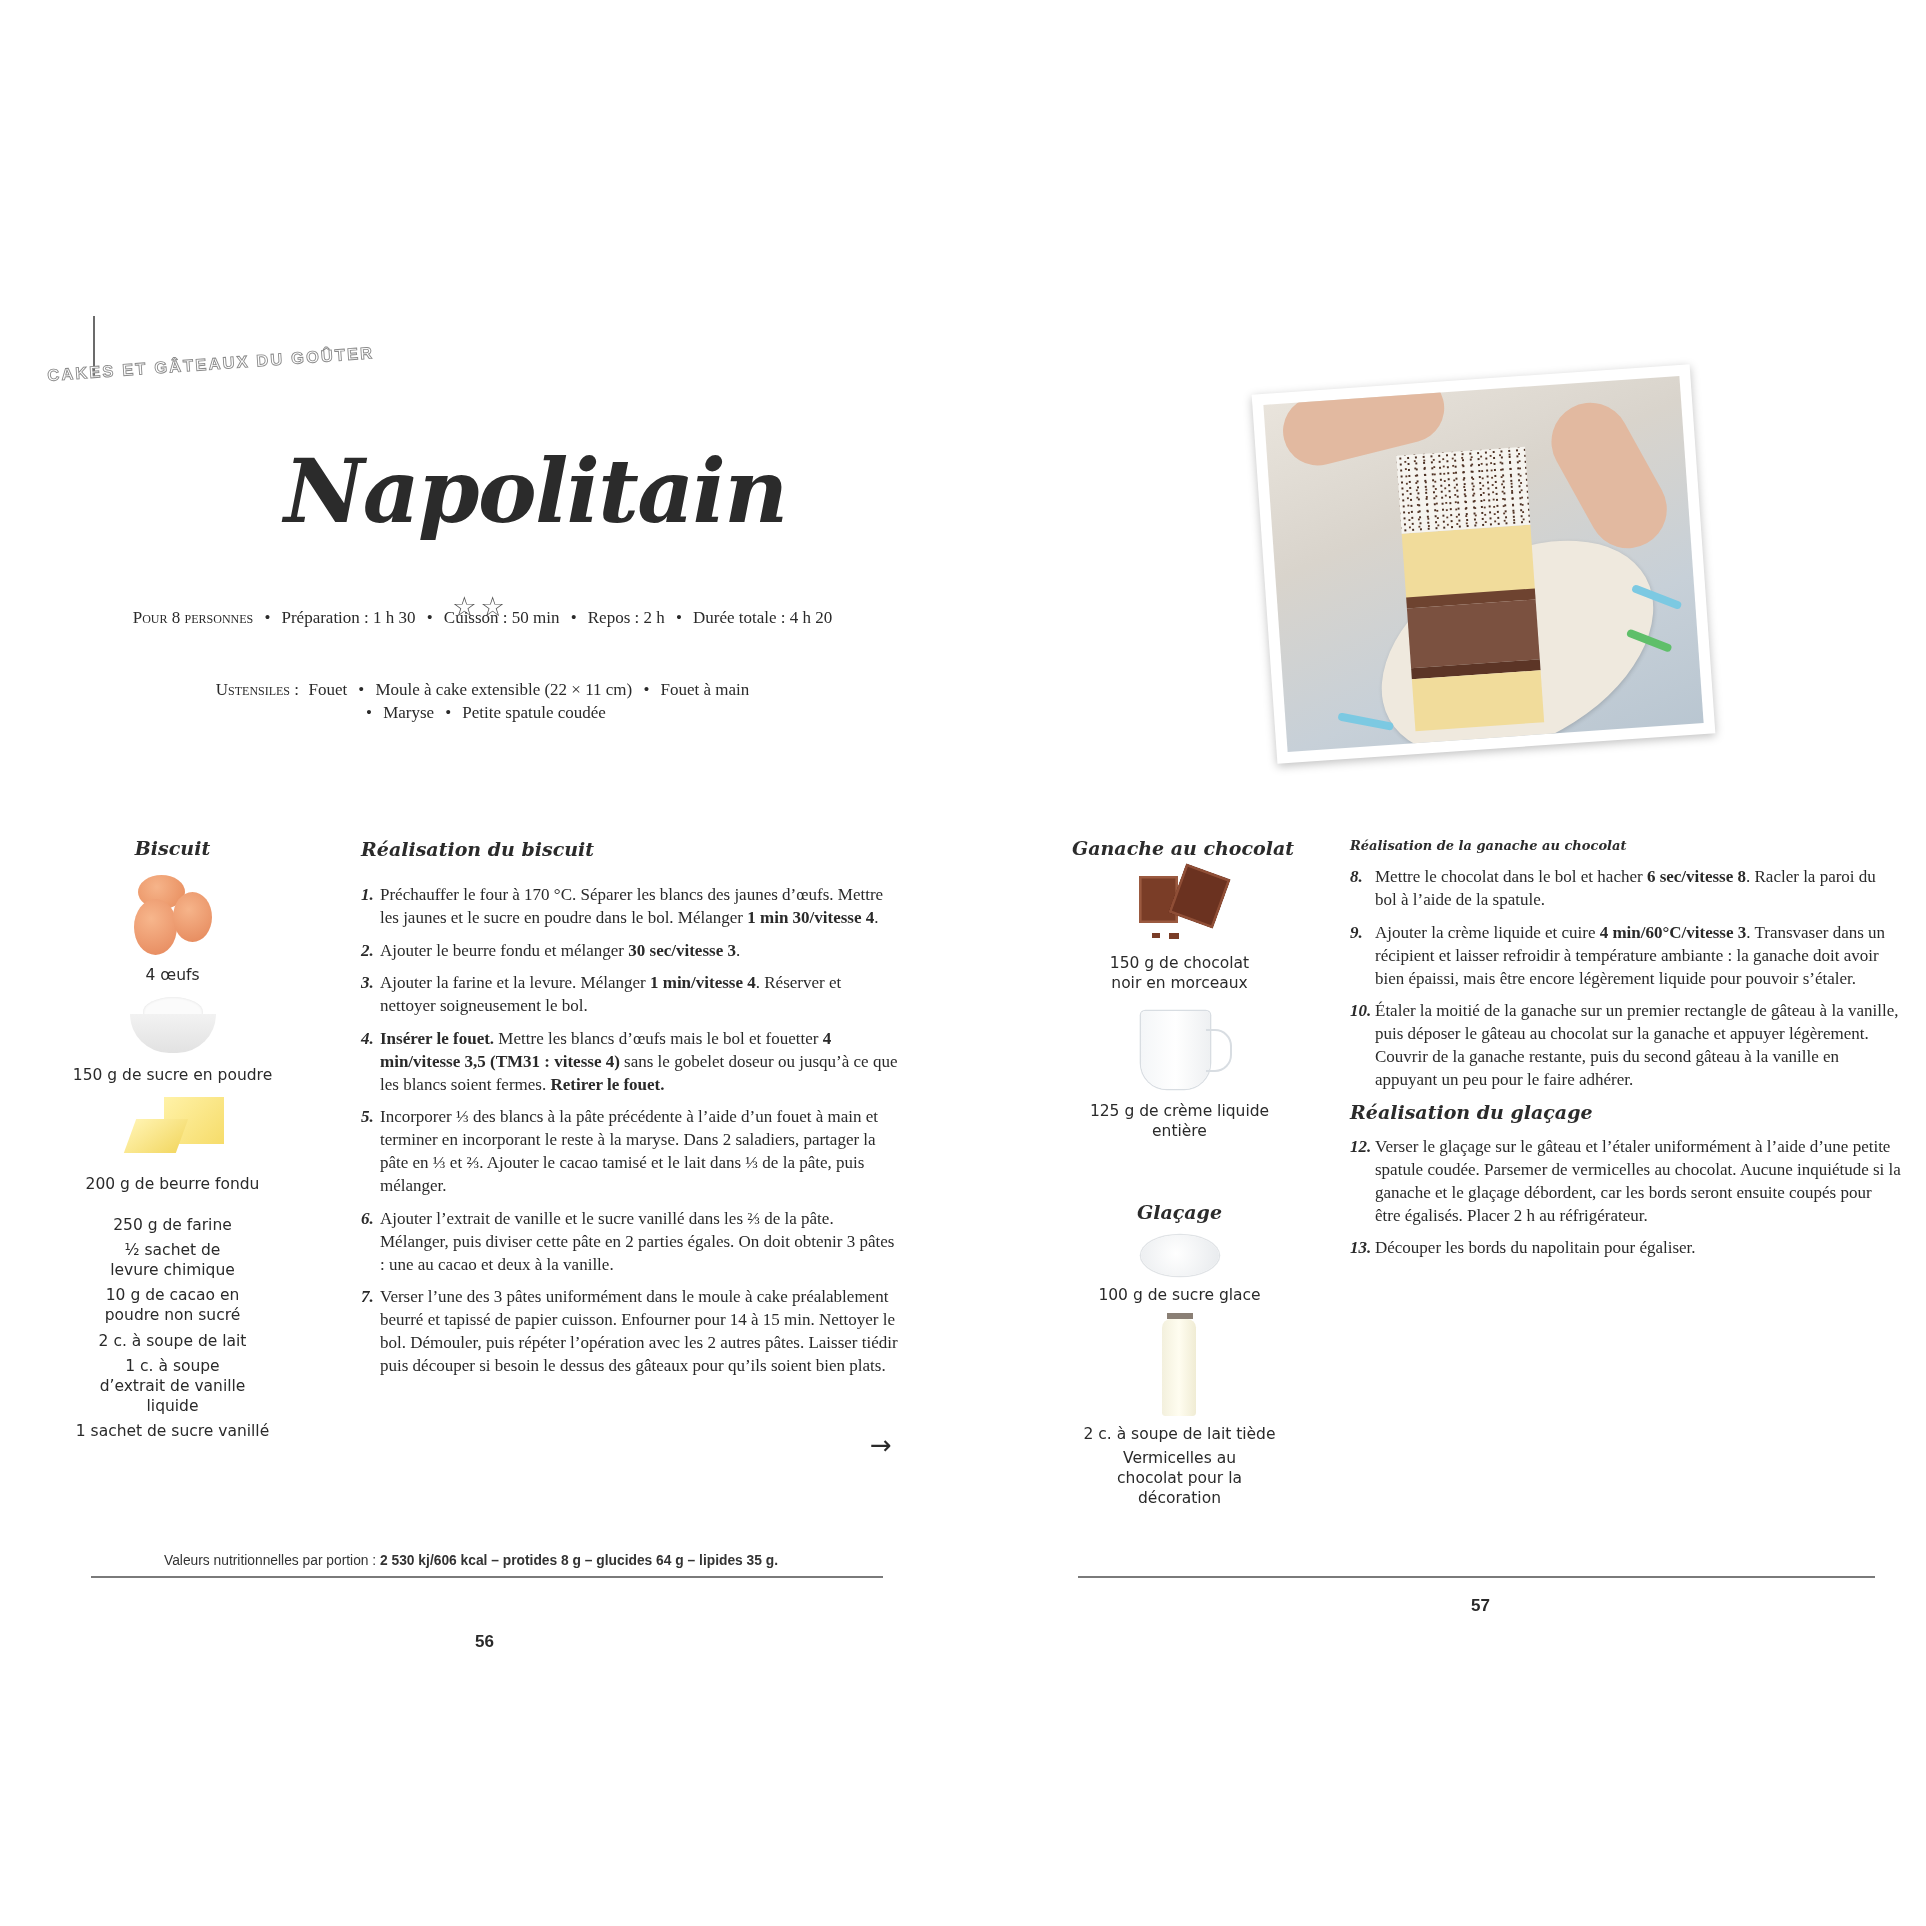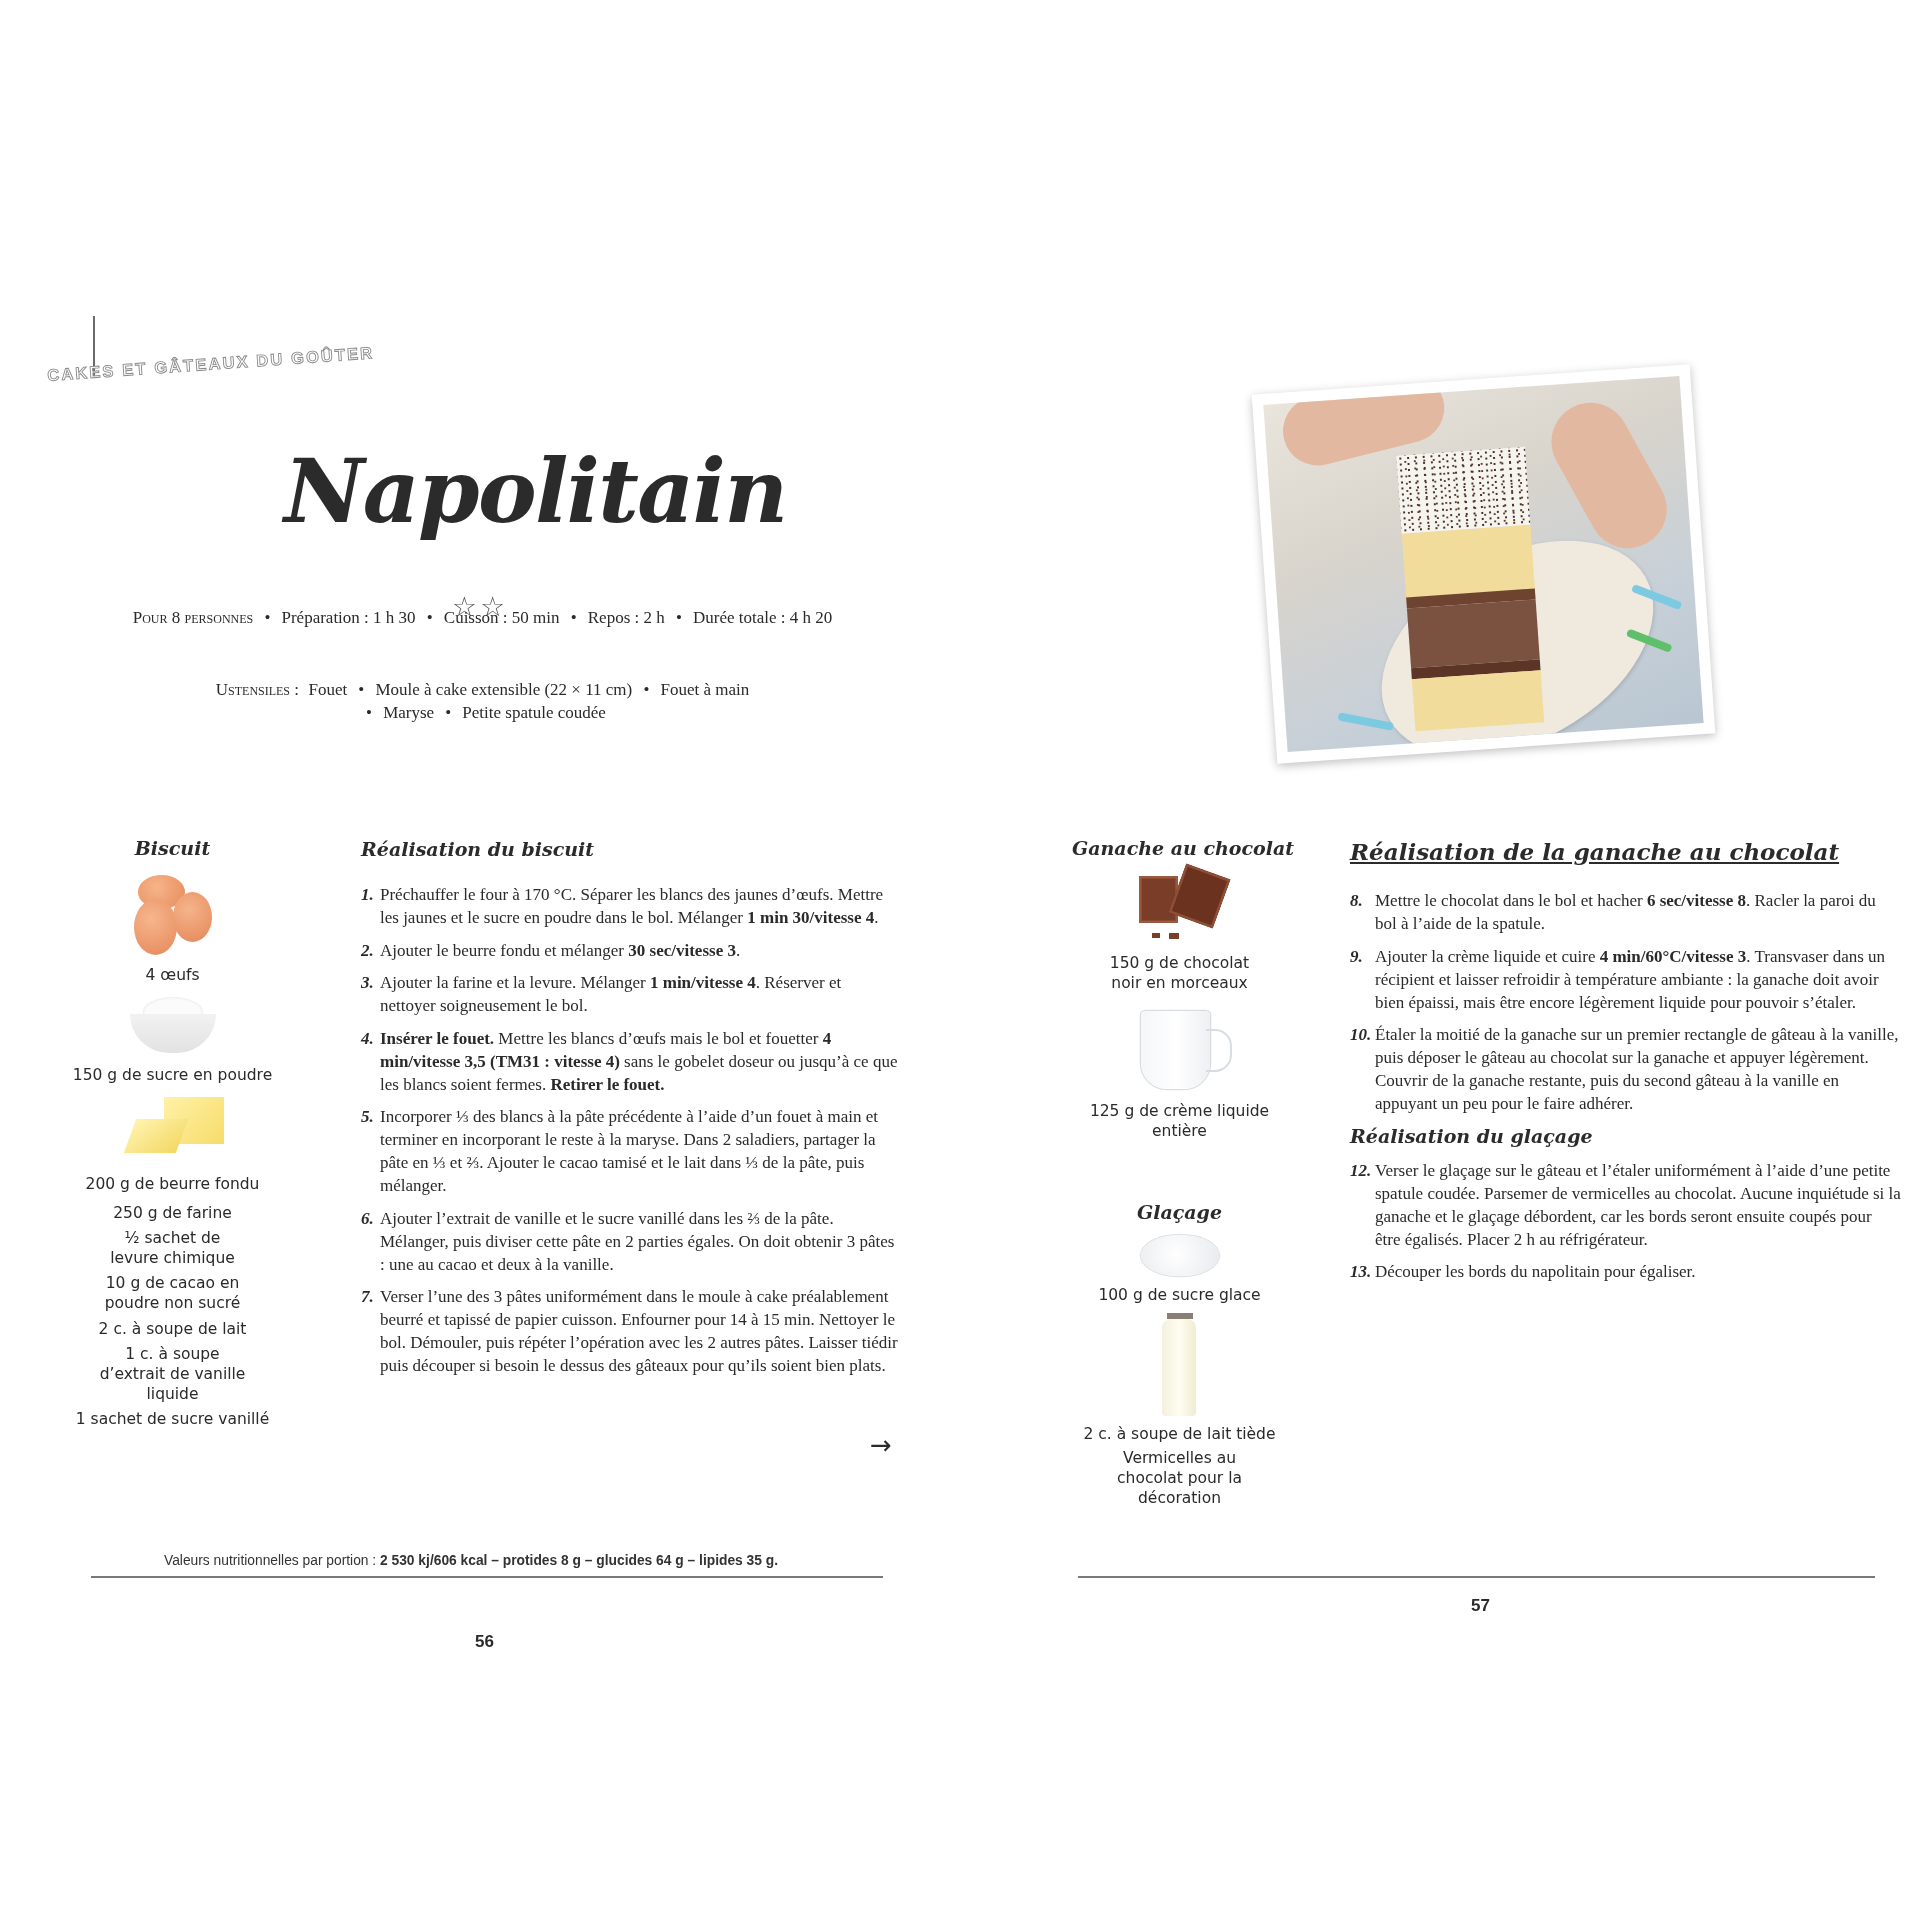--- a/index.html
+++ b/index.html
@@ -122,21 +122,21 @@
   <div class="item">4 œufs</div>
   <div class="ing-img" style="width:86px;height:65px;">
     <div style="position:absolute;left:13px;top:4.3px;width:60px;height:30px;border-radius:50% 50% 40% 40%;background:#fbfbfb;box-shadow:0 0 2.6px #ddd inset;"></div>
     <div style="position:absolute;left:0;top:21.5px;width:86px;height:39px;border-radius:0 0 43px 43px;background:linear-gradient(#f2f2f2,#e2e2e2);"></div>
   </div>
   <div class="item">150 g de sucre en poudre</div>
   <div class="ing-img" style="width:112px;height:73px;">
     <div style="position:absolute;left:47px;top:4.3px;width:60px;height:47px;background:linear-gradient(135deg,#fff2a8,#f6dc6a);"></div>
     <div style="position:absolute;left:13px;top:26px;width:52px;height:34px;background:linear-gradient(135deg,#fff3b0,#f3d864);transform:skewX(-20deg);"></div>
   </div>
-  <div class="item" style="margin-bottom:9px">200 g de beurre fondu</div>
+  <div class="item" style="margin-bottom:21px">200 g de beurre fondu</div>
   <div class="item" style="margin-bottom:5.2px">250 g de farine</div>
   <div class="item" style="margin:0 34px 5.2px 34px">½ sachet de levure chimique</div>
   <div class="item" style="margin:0 17px 5.2px 17px">10 g de cacao en poudre non sucré</div>
   <div class="item" style="margin-bottom:5.2px">2 c. à soupe de lait</div>
   <div class="item" style="margin:0 26px 5.2px 26px">1 c. à soupe d’extrait de vanille liquide</div>
   <div class="item">1 sachet de sucre vanillé</div>
 </div>
 
 <div class="abs" style="left:361px; top:838px; width:538px;">
   <div class="script" style="font-size:19px; margin-bottom:23px;">Réalisation du biscuit</div>
@@ -200,21 +200,21 @@
   <div class="item">100 g de sucre glace</div>
   <div class="ing-img" style="width:43px;height:103px;">
     <div style="position:absolute;left:8.6px;top:0;width:26px;height:6px;background:#8a7f75;"></div>
     <div style="position:absolute;left:4.3px;top:6px;width:34px;height:97px;border-radius:8.6px 8.6px 3.4px 3.4px;background:linear-gradient(90deg,#f3f0dd,#fffdf0,#f0ecd4);"></div>
   </div>
   <div class="item" style="margin-bottom:4.3px">2 c. à soupe de lait tiède</div>
   <div class="item" style="margin:0 21.5px">Vermicelles au chocolat pour la décoration</div>
 </div>
 
 <div class="abs" style="left:1350px; top:838px; width:551px;">
-  <div class="script" style="font-size:23px; margin-bottom:24px;text-decoration:underline;">Réalisation de la ganache au chocolat</div>
+  <div class="script" style="font-size:13px; margin-bottom:12px;">Réalisation de la ganache au chocolat</div>
   <div class="steps">
       <div class="step" style="padding-left: 25px;"><span class="num">8.</span><span>Mettre le chocolat dans le bol et hacher </span><b>6 sec/vitesse 8</b><span>. Racler la paroi du bol à l’aide de la spatule.</span></div>
       <div class="step" style="padding-left: 25px;"><span class="num">9.</span><span>Ajouter la crème liquide et cuire </span><b>4 min/60°C/vitesse 3</b><span>. Transvaser dans un récipient et laisser refroidir à température ambiante : la ganache doit avoir bien épaissi, mais être encore légèrement liquide pour pouvoir s’étaler.</span></div>
       <div class="step" style="padding-left: 25px;"><span class="num">10.</span><span>Étaler la moitié de la ganache sur un premier rectangle de gâteau à la vanille, puis déposer le gâteau au chocolat sur la ganache et appuyer légèrement. Couvrir de la ganache restante, puis du second gâteau à la vanille en appuyant un peu pour le faire adhérer.</span></div>
     </div>
   <div class="script" style="font-size:19px; margin:6px 0 12px 0;">Réalisation du glaçage</div>
   <div class="steps">
       <div class="step" style="padding-left: 25px;"><span class="num">12.</span><span>Verser le glaçage sur le gâteau et l’étaler uniformément à l’aide d’une petite spatule coudée. Parsemer de vermicelles au chocolat. Aucune inquiétude si la ganache et le glaçage débordent, car les bords seront ensuite coupés pour être égalisés. Placer 2 h au réfrigérateur.</span></div>
       <div class="step" style="padding-left: 25px;"><span class="num">13.</span><span>Découper les bords du napolitain pour égaliser.</span></div>
     </div>

